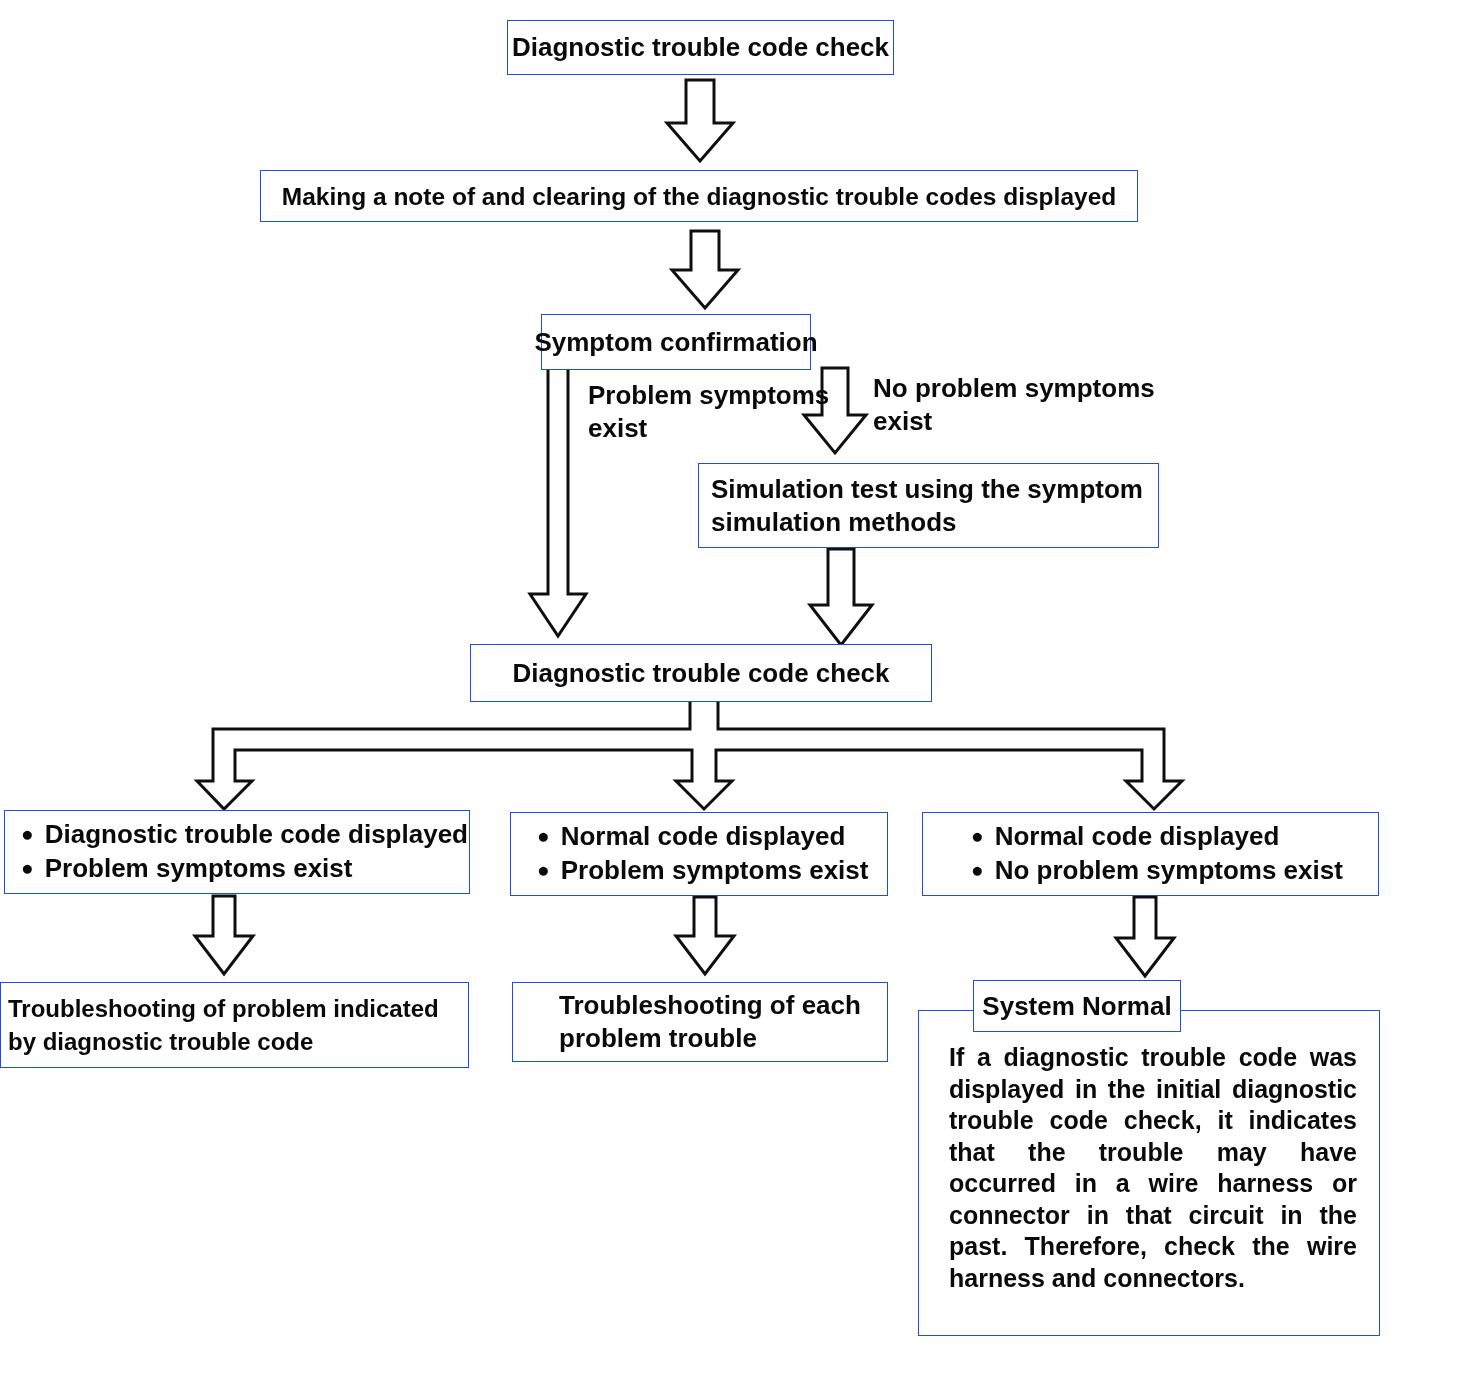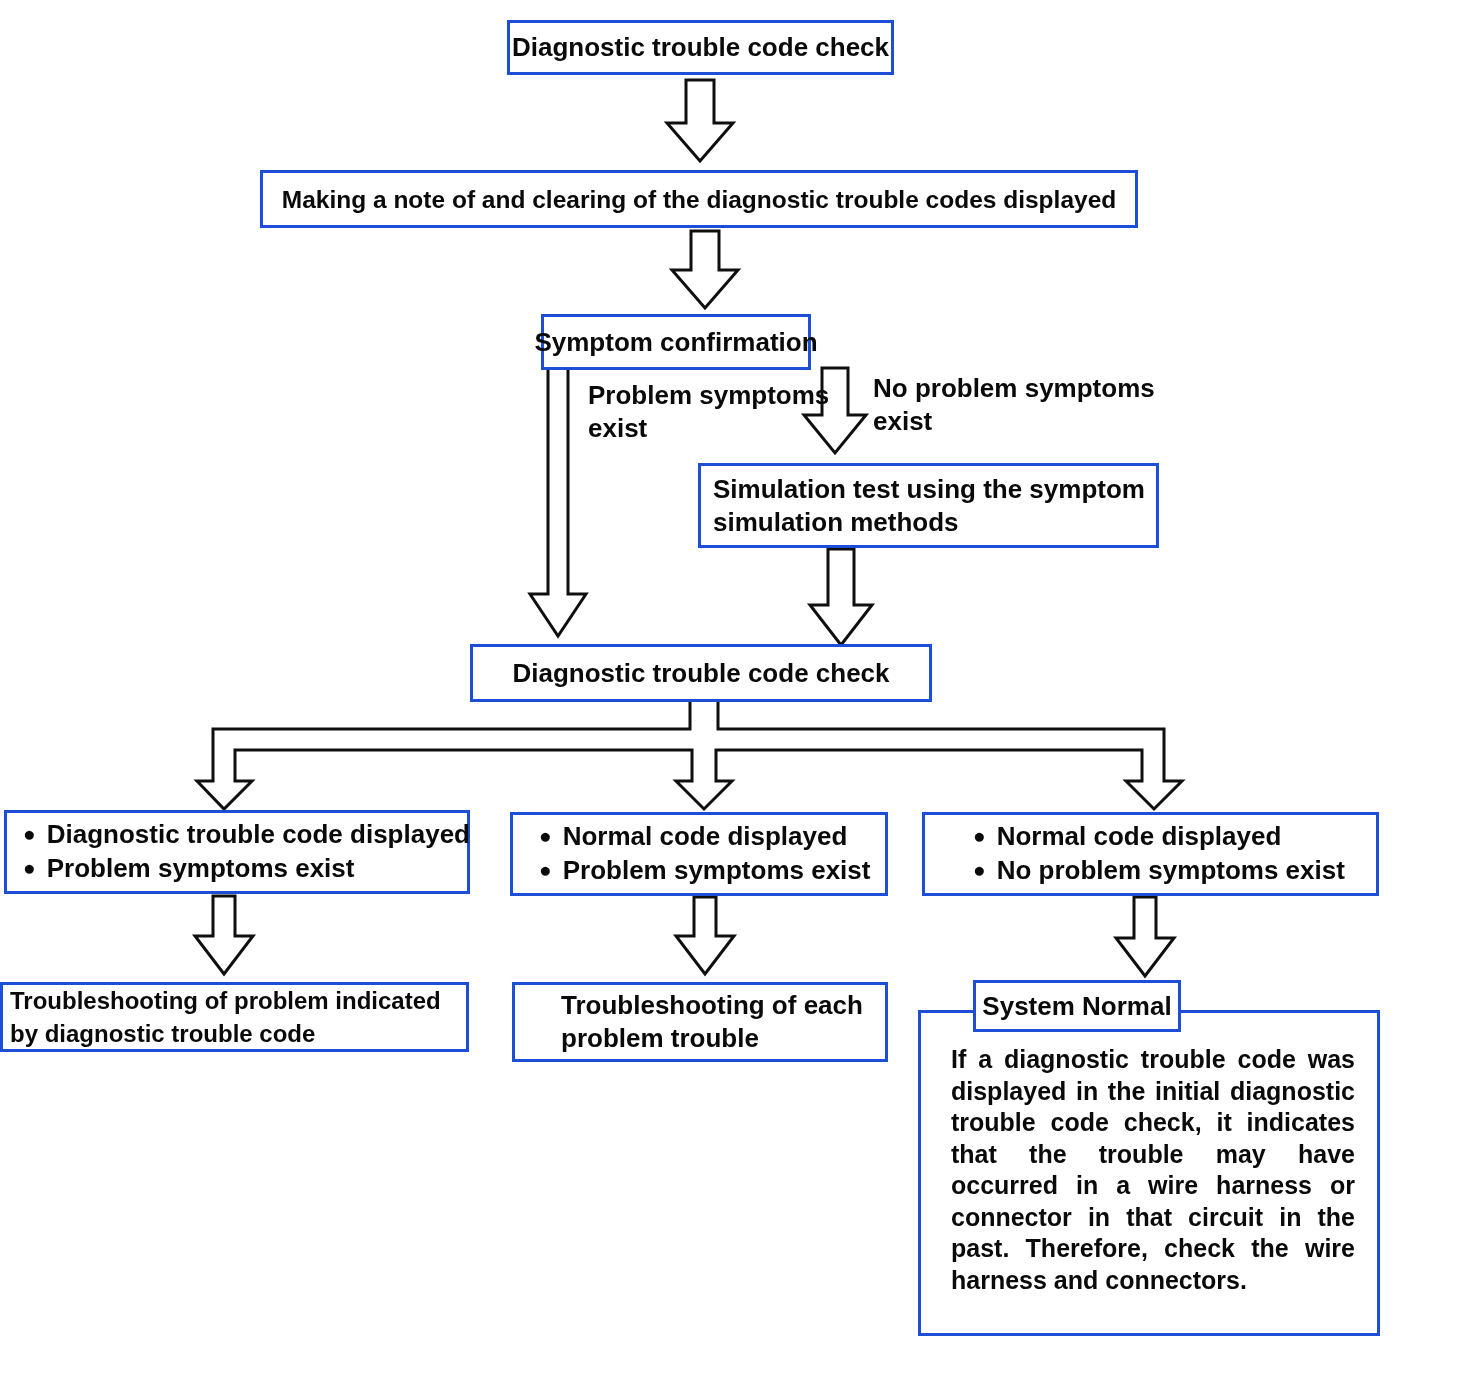--- a/index.html
+++ b/index.html
@@ -18,21 +18,21 @@
   }
   #connector-layer {
     position: absolute;
     left: 0; top: 0;
     z-index: 0;
   }
   .box {
     position: absolute;
     box-sizing: border-box;
     background: #ffffff;
-    border: 3px solid #1d4ed8;
+    border: 1px solid #1d4ed8;
     font-weight: 700;
     font-size: 26px;
     line-height: 33px;
     z-index: 2;
     white-space: nowrap;
   }
   .box.center {
     display: flex;
     align-items: center;
     justify-content: center;
@@ -102,21 +102,21 @@
       <polygon points="694,897 694,936 676,936 705,974 734,936 716,936 716,897"></polygon>
 
       <polygon points="1134,897 1134,938 1116,938 1145,976 1174,938 1156,938 1156,897"></polygon>
     </g>
   </svg>
 
   <div class="box center" style="left:507px; top:20px; width:387px; height:55px;">
     <span>Diagnostic trouble code check</span>
   </div>
 
-  <div class="box center" id="box-note-clear" style="left:260px; top:170px; width:878px; height:58px;">
+  <div class="box center" id="box-note-clear" style="left:260px; top:170px; width:878px; height:52px;">
     <span>Making a note of and clearing of the diagnostic trouble codes displayed</span>
   </div>
 
   <div class="box center" style="left:541px; top:314px; width:270px; height:56px;">
     <span>Symptom confirmation</span>
   </div>
 
   <div class="edge-label" style="left:588px; top:379px; width:258px; white-space:normal;">Problem symptoms exist</div>
 
   <div class="edge-label" style="left:873px; top:372px; width:294px; white-space:normal;">No problem symptoms exist</div>
@@ -156,21 +156,21 @@
     <div class="bullet-row">
       <span class="bullet-glyph">●</span>
       <span>Normal code displayed</span>
     </div>
     <div class="bullet-row">
       <span class="bullet-glyph">●</span>
       <span>No problem symptoms exist</span>
     </div>
   </div>
 
-  <div class="box lines" id="box-result1" style="left:0px; top:982px; width:469px; height:70px; padding-left:7px;">
+  <div class="box lines" id="box-result1" style="left:0px; top:982px; width:469px; height:86px; padding-left:7px;">
     <span>Troubleshooting of problem indicated</span>
     <span>by diagnostic trouble code</span>
   </div>
 
   <div class="box lines" style="left:512px; top:982px; width:376px; height:80px; padding-left:46px;">
     <span>Troubleshooting of each</span>
     <span>problem trouble</span>
   </div>
 
   <div class="box center" id="box-system-normal" style="left:973px; top:980px; width:208px; height:52px;">

